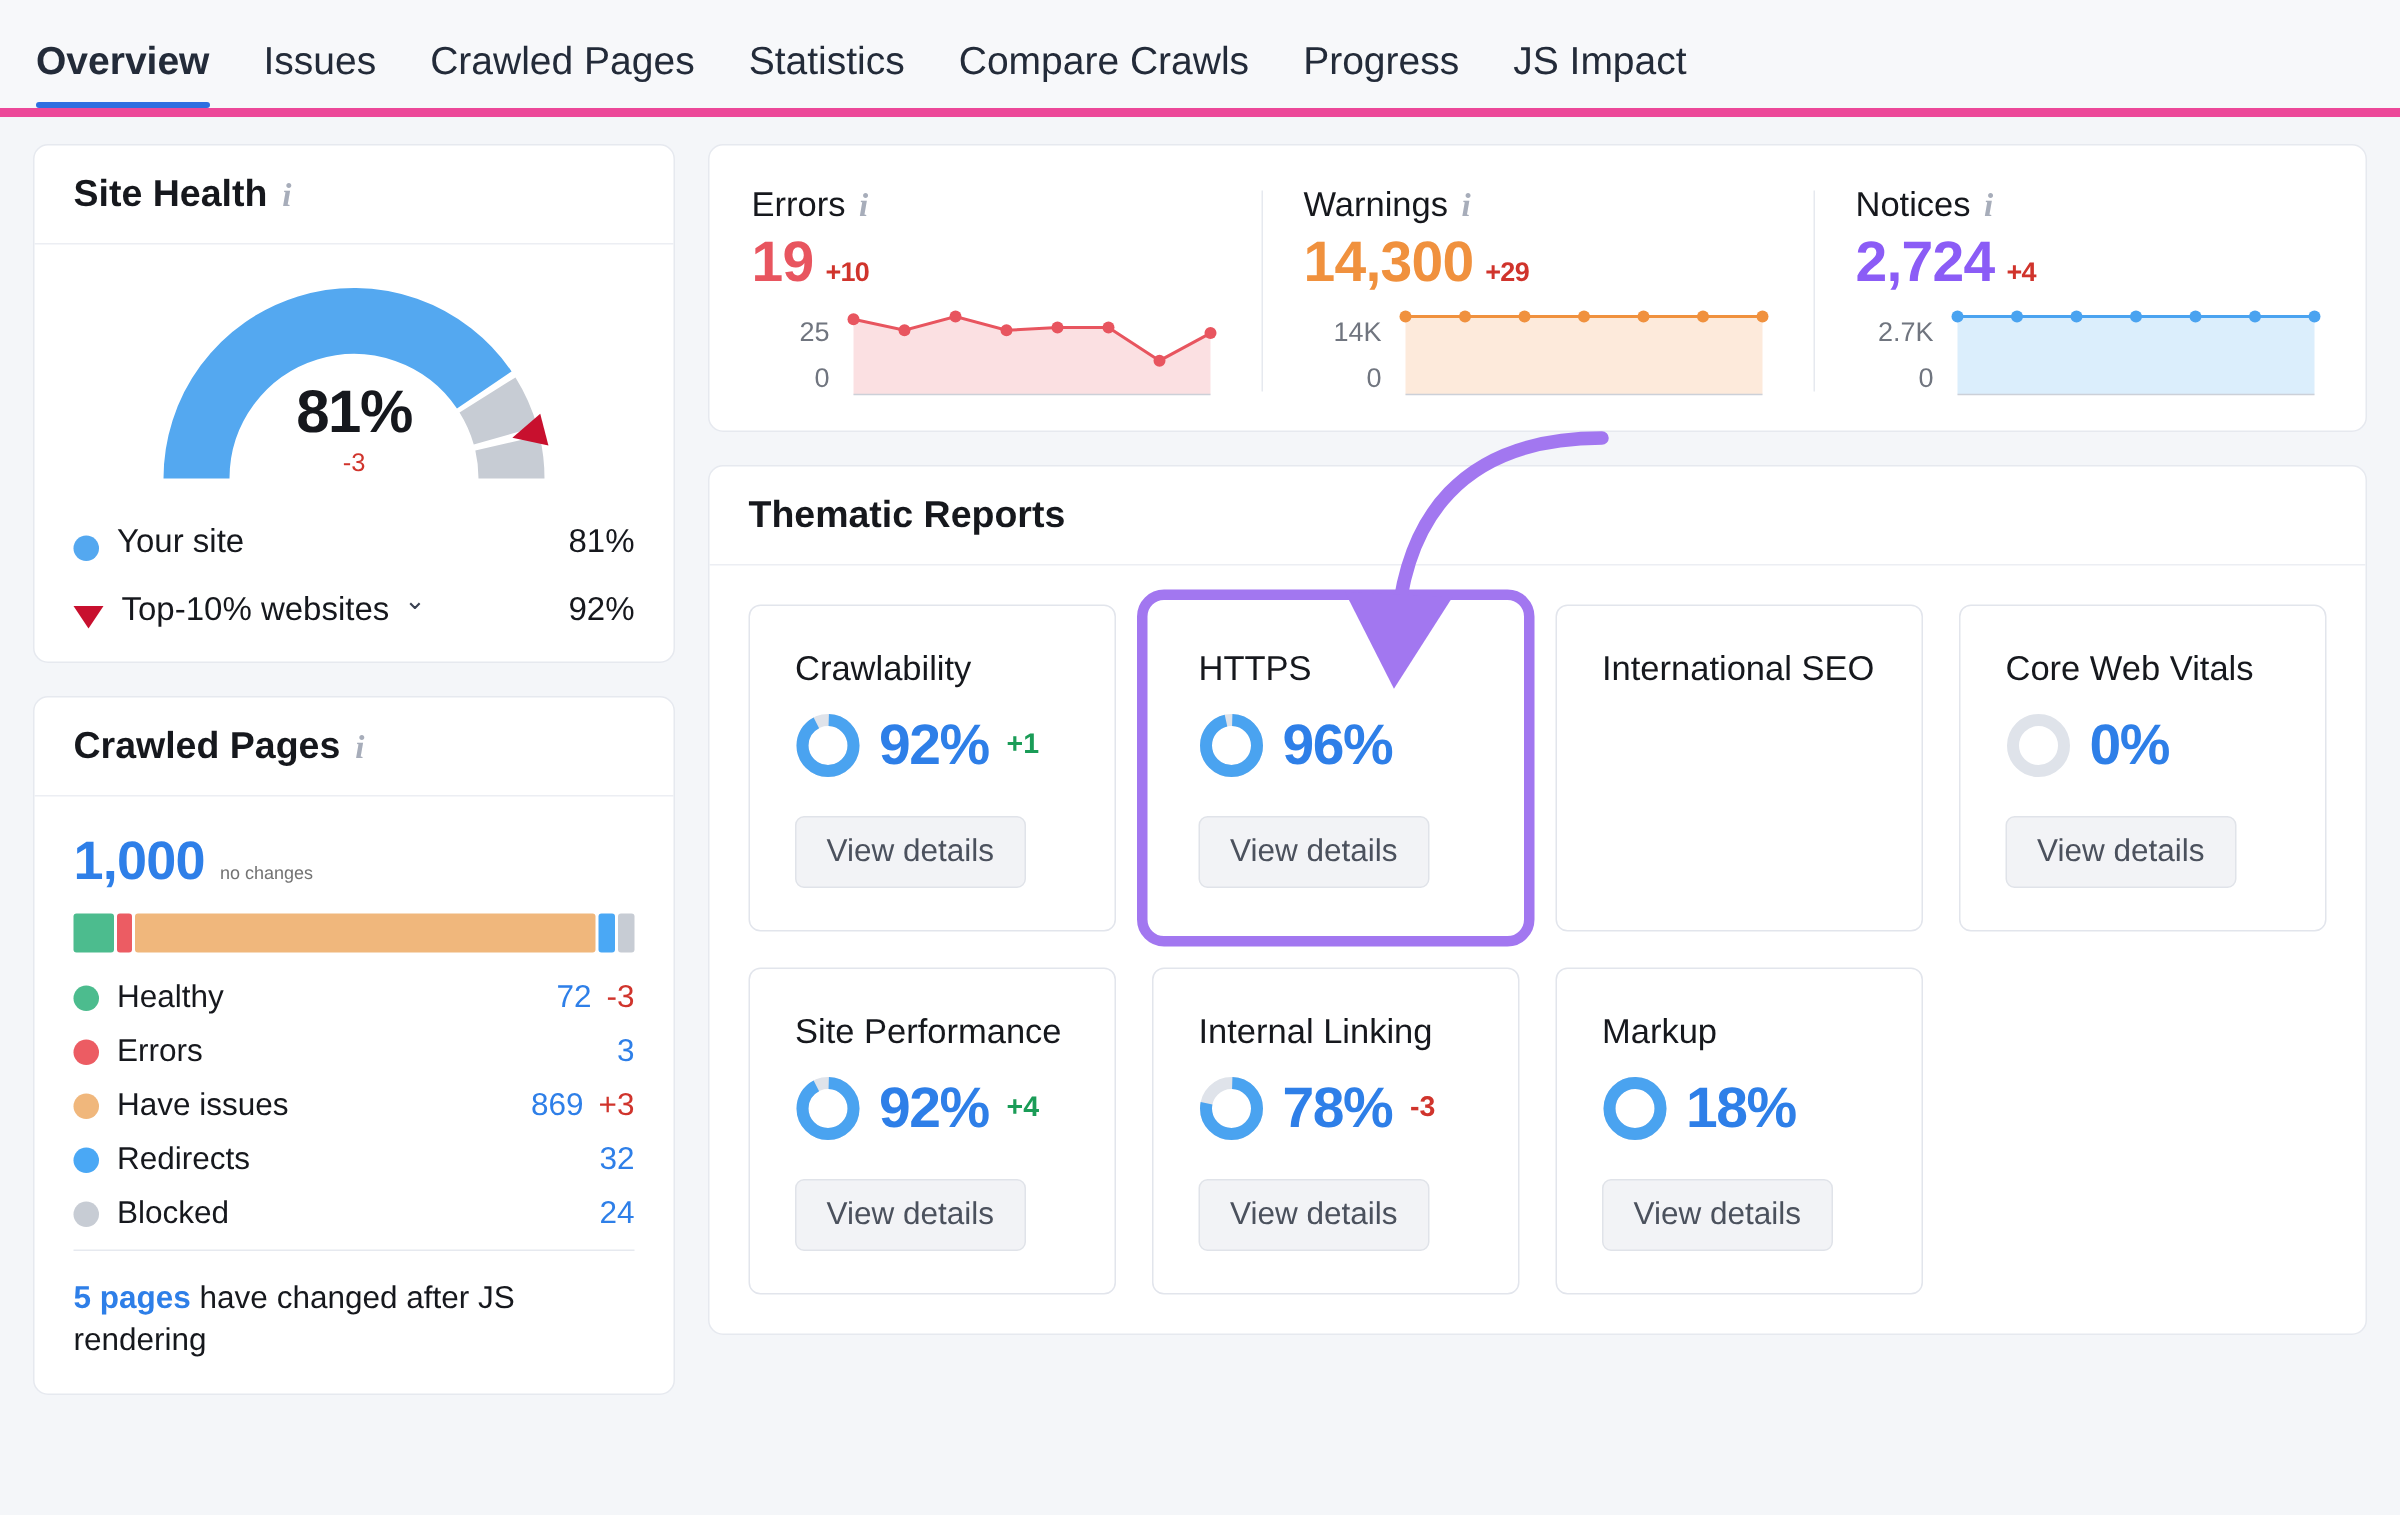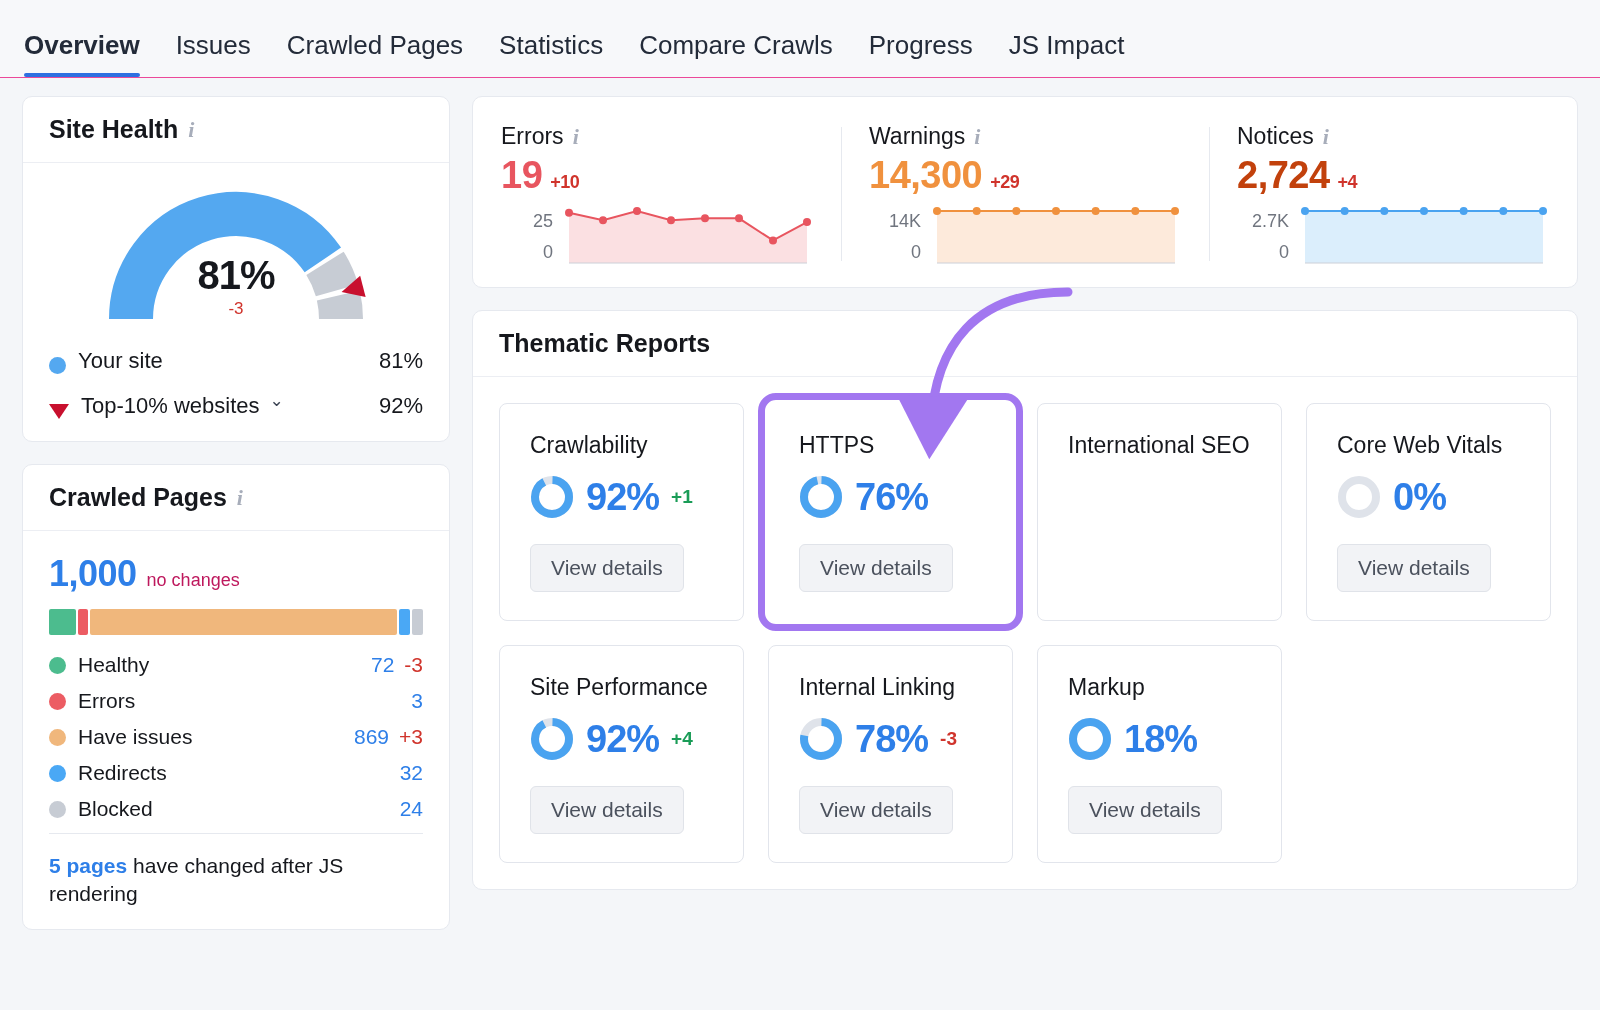--- a/index.html
+++ b/index.html
@@ -11,21 +11,21 @@
   }
 
   
   .tabbar {
     height: 78px;
     background: #f7f8fa;
     display: flex;
     align-items: flex-end;
     padding: 0 24px;
     gap: 36px;
-    border-bottom: 1px solid #ec4899;
+    border-bottom: 6px solid #ec4899;
     position: relative;
   }
   .tab {
     font-size: 26px;
     color: #232b39;
     padding-bottom: 16px;
     position: relative;
     cursor: pointer;
     white-space: nowrap;
   }
@@ -100,21 +100,21 @@
     border-top: 15px solid #c8102e;
     margin-right: 12px;
     flex: none;
   }
   .chev { margin-left: 10px; font-size: 17px; color: #3a4252; cursor: pointer; }
 
   
   .cp-body { padding: 22px 26px 20px 26px; }
   .cp-total { display: flex; align-items: baseline; gap: 10px; }
   .cp-num { font-size: 36px; font-weight: bold; color: #2e7fe8; letter-spacing: -0.5px; }
-  .cp-sub { font-size: 18px; color: #be185d; }
+  .cp-sub { font-size: 12px; color: #737373; }
   .cp-bar {
     display: flex; height: 26px; margin-top: 14px; gap: 2px;
   }
   .cp-list { margin-top: 18px; }
   .cp-item {
     display: flex; align-items: center;
     font-size: 21px; color: #16181d;
     margin-bottom: 12px;
   }
   .cp-item .lbl { flex: 1; }
@@ -362,21 +362,21 @@
                 <circle cx="244" cy="8" r="4" fill="#f0913e"></circle>
               </svg>
             </div>
           </div>
           <div class="stat">
             <div class="stat-head">
               <span class="stat-name">Notices</span>
               <span class="info-i">i</span>
             </div>
             <div class="stat-num">
-              <span style="color: #c2410c;">2,724</span>
+              <span style="color: #8b5cf6;">2,724</span>
               <span class="stat-delta">+4</span>
             </div>
             <div class="spark">
               <div class="spark-axis">
                 <div>2.7K</div>
                 <div>0</div>
               </div>
               <svg viewBox="0 0 250 62" preserveAspectRatio="none" class="spark-svg" height="62">
                 <path d="M6,8 L45.666666666666664,8 L85.33333333333333,8 L125,8 L164.66666666666666,8 L204.33333333333331,8 L244,8 L244,60 L6,60 Z" fill="#dbeefc"></path>
                 <line x1="6" y1="60" x2="244" y2="60" stroke="#ccd0d8" stroke-width="1"></line>
@@ -412,21 +412,21 @@
               </div>
               <button class="tr-btn">View details</button>
             </div>
             <div class="tr-card highlight">
               <div class="tr-name">HTTPS</div>
               <div class="tr-score">
                 <svg width="44" height="44" viewBox="0 0 44 44">
                   <circle cx="22" cy="22" r="17" fill="none" stroke="#dfe3ea" stroke-width="8"></circle>
                   <circle cx="22" cy="22" r="17" fill="none" stroke="#4aa3f0" stroke-width="8" stroke-dasharray="102.54158421317085 4.272566008882123" stroke-dashoffset="26.703537555513243" transform="rotate(-0 22 22)"></circle>
                 </svg>
-                <span class="tr-pct">76%</span>
+                <span class="tr-pct">96%</span>
               </div>
               <button class="tr-btn">View details</button>
             </div>
             <div class="tr-card">
               <div class="tr-name">International SEO</div>
             </div>
             <div class="tr-card">
               <div class="tr-name">Core Web Vitals</div>
               <div class="tr-score">
                 <svg width="44" height="44" viewBox="0 0 44 44">

